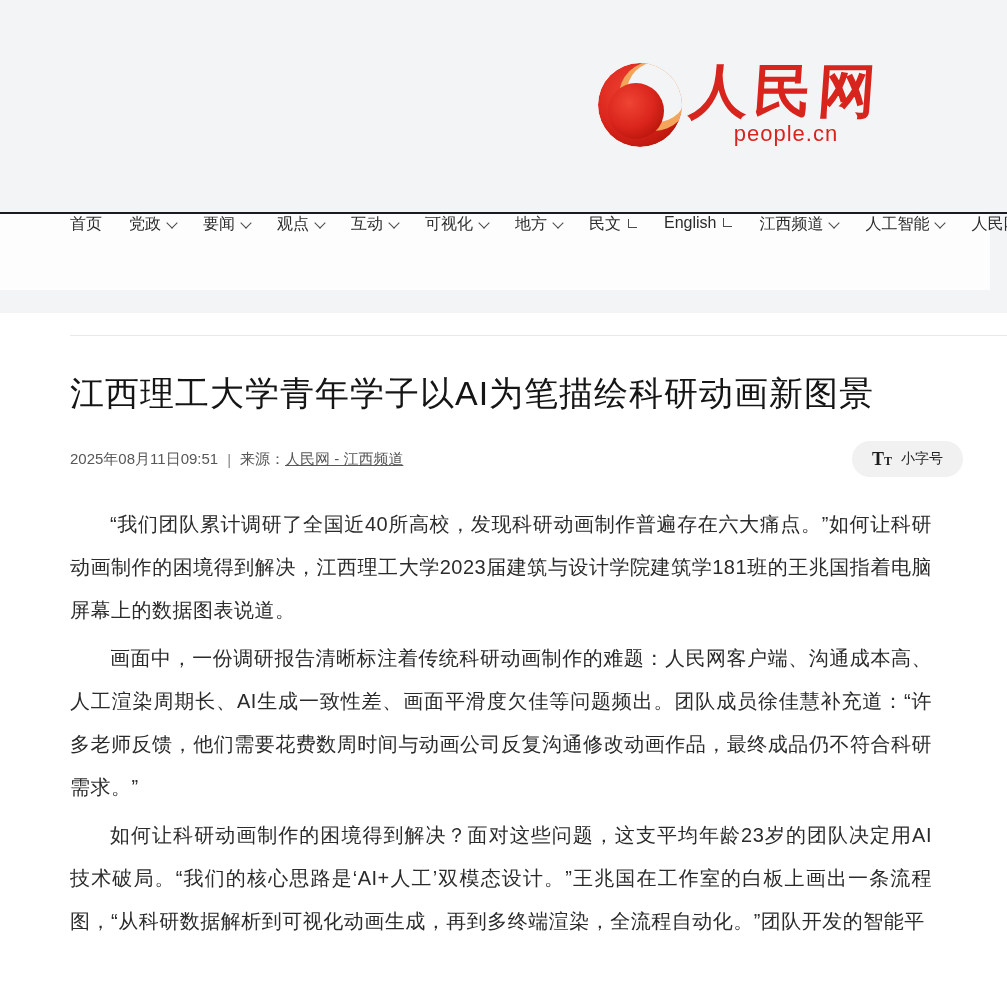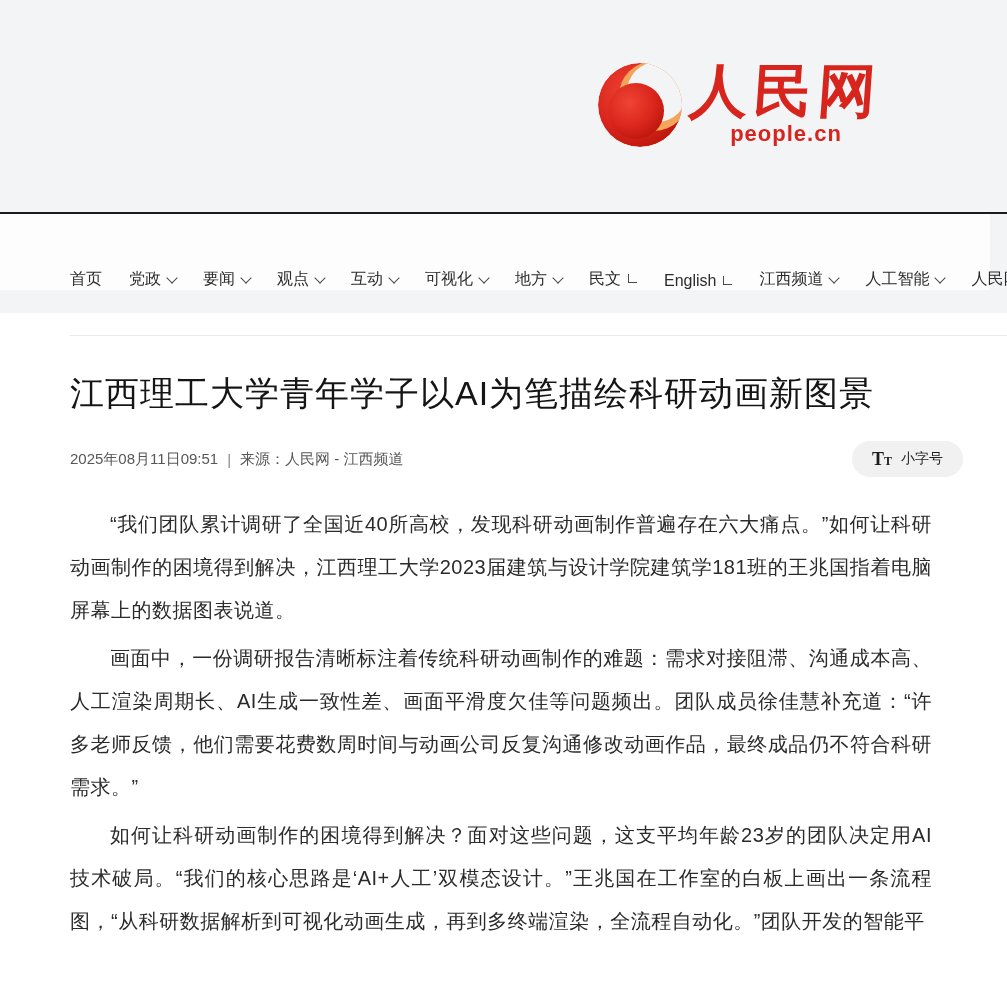--- a/index.html
+++ b/index.html
@@ -6,44 +6,44 @@
   body{
     width:1007px;height:995px;overflow:hidden;background:#ffffff;
     font-family:"Liberation Sans","DejaVu Sans",sans-serif;
     -webkit-font-smoothing:antialiased;
   }
   
   .header{position:relative;height:212px;background:#f3f4f6;}
   .logo{position:absolute;left:596px;top:60px;display:flex;align-items:flex-start;}
   .logo-text{margin-left:6px;display:flex;flex-direction:column;align-items:center;}
   .logo-cn{font-size:58px;line-height:62px;font-weight:bold;color:#d7251d;letter-spacing:6px;transform:skewX(-4deg);}
-  .logo-en{font-size:22px;line-height:24px;font-weight:bold;color:#d7251d;letter-spacing:1px;margin-top:0px;}
+  .logo-en{font-size:22px;line-height:24px;font-weight:normal;color:#d7251d;letter-spacing:1px;margin-top:0px;}
   .topline{height:2px;background:#1a1a23;}
   
   .navbar{position:relative;height:76px;background:#fdfdfe;}
   .nav-strip{position:absolute;top:0;right:0;width:17px;height:100%;background:#f3f4f6;z-index:0;}
-  .nav-inner{position:relative;z-index:1;display:flex;align-items:flex-end;height:100%;
+  .nav-inner{position:relative;z-index:1;display:flex;align-items:flex-start;height:100%;
              padding-left:70px;gap:27px;white-space:nowrap;overflow:hidden;}
   .nav-item{display:inline-flex;align-items:center;gap:7px;font-size:16px;color:#2b2b2b;cursor:pointer;flex:0 0 auto;}
   .chev{width:7px;height:7px;border-right:1.6px solid #4a4a4a;border-bottom:1.6px solid #4a4a4a;
         transform:rotate(45deg);margin-top:-4px;}
   .chev-diag{width:8px;height:8px;border-left:1.6px solid #4a4a4a;border-bottom:1.6px solid #4a4a4a;margin-top:-2px;}
   .grayband{height:23px;background:#f3f4f6;}
   
   .content{background:#fff;padding-left:70px;}
   .breadcrumb{padding-top:27px;font-size:13px;color:#a3a9ae;}
   .breadcrumb .bc-link{cursor:pointer;}
   .bc-sep{margin:0 4px;}
   .divider{width:937px;border-bottom:1px solid #e9e9e9;margin-top:22px;}
   .title{width:870px;margin-top:34px;font-size:34px;line-height:47px;font-weight:400;color:#151515;
          letter-spacing:1px;}
   .meta-row{width:893px;margin-top:24px;display:flex;justify-content:space-between;}
   .meta-left{font-size:15px;color:#575757;display:flex;align-items:center;}
   .meta-sep{margin:0 9px;color:#8a8a8a;}
-  .meta-source{cursor:pointer;}
+  .meta-source{cursor:pointer;text-decoration:underline;}
   .pill{height:36px;padding:0 20px;background:#f1f1f2;border:none;border-radius:18px;
         display:flex;align-items:center;gap:9px;font-size:14px;color:#222;cursor:pointer;
         font-family:inherit;}
   .tt-icon{display:inline-flex;align-items:baseline;font-family:"Liberation Serif","DejaVu Serif",serif;font-weight:bold;color:#1d1d1d;}
   .tt-big{font-size:18px;}
   .tt-small{font-size:12px;}
   .article{width:862px;margin-top:26px;}
   .article p{margin:0 0 5px;font-size:20px;line-height:43px;color:#2b2b2b;
              text-align:justify;text-indent:2em;letter-spacing:0.5px;}
 </style>
@@ -154,17 +154,17 @@
       <span class="tt-icon">
         <span class="tt-big">T</span>
           <span class="tt-small">T</span>
       </span>
       <span>小字号</span>
     </button>
   </div>
 
   <div class="article" id="article-body">
       <p>“我们团队累计调研了全国近40所高校，发现科研动画制作普遍存在六大痛点。”如何让科研动画制作的困境得到解决，江西理工大学2023届建筑与设计学院建筑学181班的王兆国指着电脑屏幕上的数据图表说道。</p>
-      <p>画面中，一份调研报告清晰标注着传统科研动画制作的难题：需求对接阻滞、沟通成本高、人工渲染周期长、AI生成一致性差、画面平滑度欠佳等问题频出。团队成员徐佳慧补充道：“许多老师反馈，他们需要花费数周时间与动画公司反复沟通修改动画作品，最终成品仍不符合科研需求。”</p>
+      <p>画面中，一份调研报告清晰标注着传统科研动画制作的难题：人民网客户端、沟通成本高、人工渲染周期长、AI生成一致性差、画面平滑度欠佳等问题频出。团队成员徐佳慧补充道：“许多老师反馈，他们需要花费数周时间与动画公司反复沟通修改动画作品，最终成品仍不符合科研需求。”</p>
       <p>如何让科研动画制作的困境得到解决？面对这些问题，这支平均年龄23岁的团队决定用AI技术破局。“我们的核心思路是‘AI+人工’双模态设计。”王兆国在工作室的白板上画出一条流程图，“从科研数据解析到可视化动画生成，再到多终端渲染，全流程自动化。”团队开发的智能平</p>
     </div>
 
 </div>
 
 </body></html>

